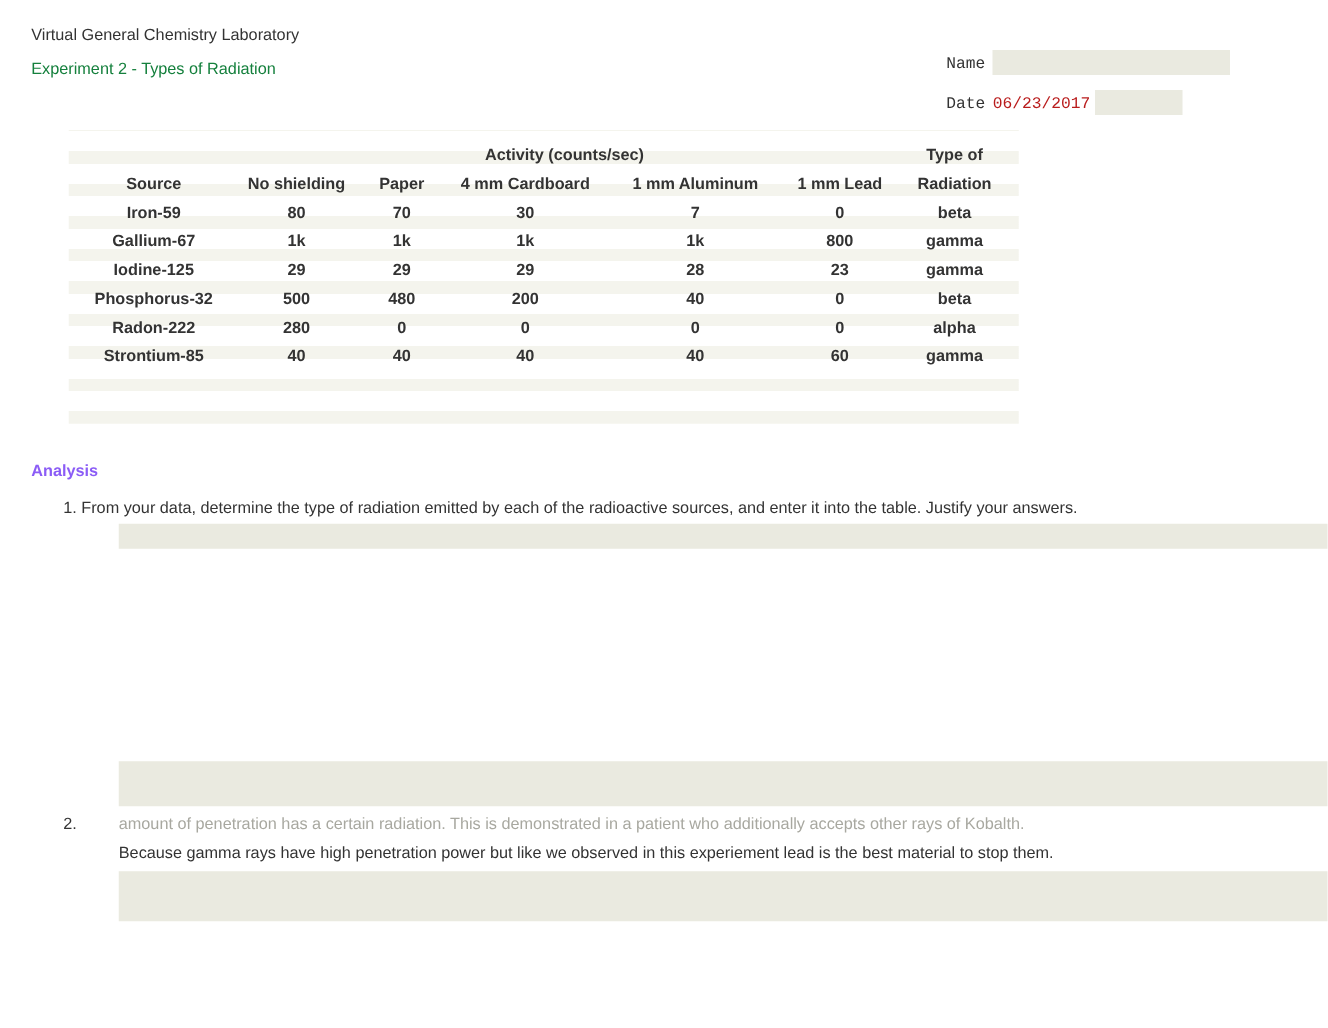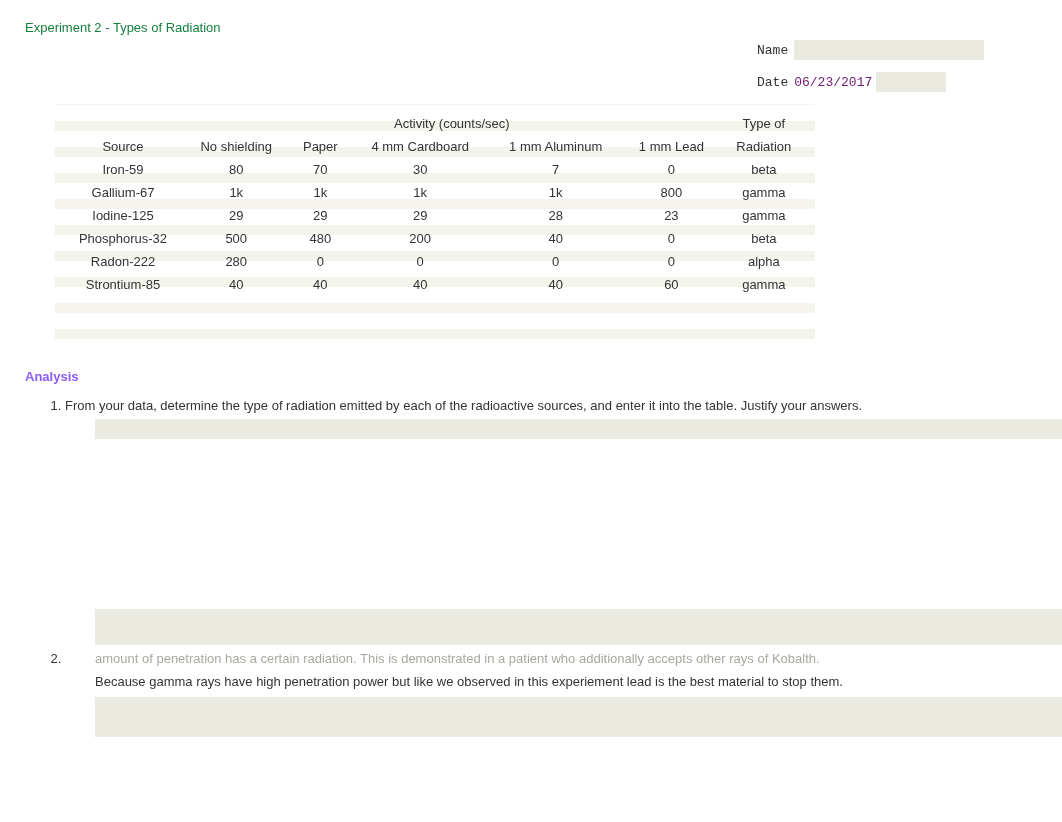--- a/index.html
+++ b/index.html
@@ -42,21 +42,21 @@
     .name-input {
       background: #eaeae0;
       border: none;
       height: 20px;
       width: 190px;
       padding: 2px 6px;
       font-family: inherit;
       font-size: 13px;
     }
     .date-value {
-      color: #701a75;
+      color: #b91c1c;
       margin-right: 4px;
     }
     .date-input {
       background: #eaeae0;
       border: none;
       height: 20px;
       width: 70px;
       padding: 2px 6px;
       font-family: inherit;
       font-size: 13px;
@@ -88,21 +88,21 @@
       width: 760px;
       min-height: 235px;
     }
     table {
       border-collapse: collapse;
       width: 100%;
     }
     th, td {
       text-align: center;
       padding: 4px 8px;
-      font-weight: normal;
+      font-weight: bold;
       color: #333;
       font-size: 13px;
     }
     .col-source { width: 120px; }
     .activity-header {
       text-align: center;
     }
     .analysis-title {
       font-weight: bold;
       color: #8b5cf6;
@@ -144,20 +144,21 @@
     }
     .answer-area-wide {
       margin-left: 30px;
     }
   </style>
 </head>
 <body>
 
 <div class="header-row">
   <div class="header-left">
+    <div class="lab-title">Virtual General Chemistry Laboratory</div>
     <div class="experiment-title">Experiment 2 - Types of Radiation</div>
   </div>
   <div class="header-right">
     <div class="field-row">
       <span class="field-label">Name</span>
       <input class="name-input" type="text" value="" style="">
     </div>
     <div class="field-row">
       <span class="field-label">Date</span>
       <span class="date-value">06/23/2017</span>

